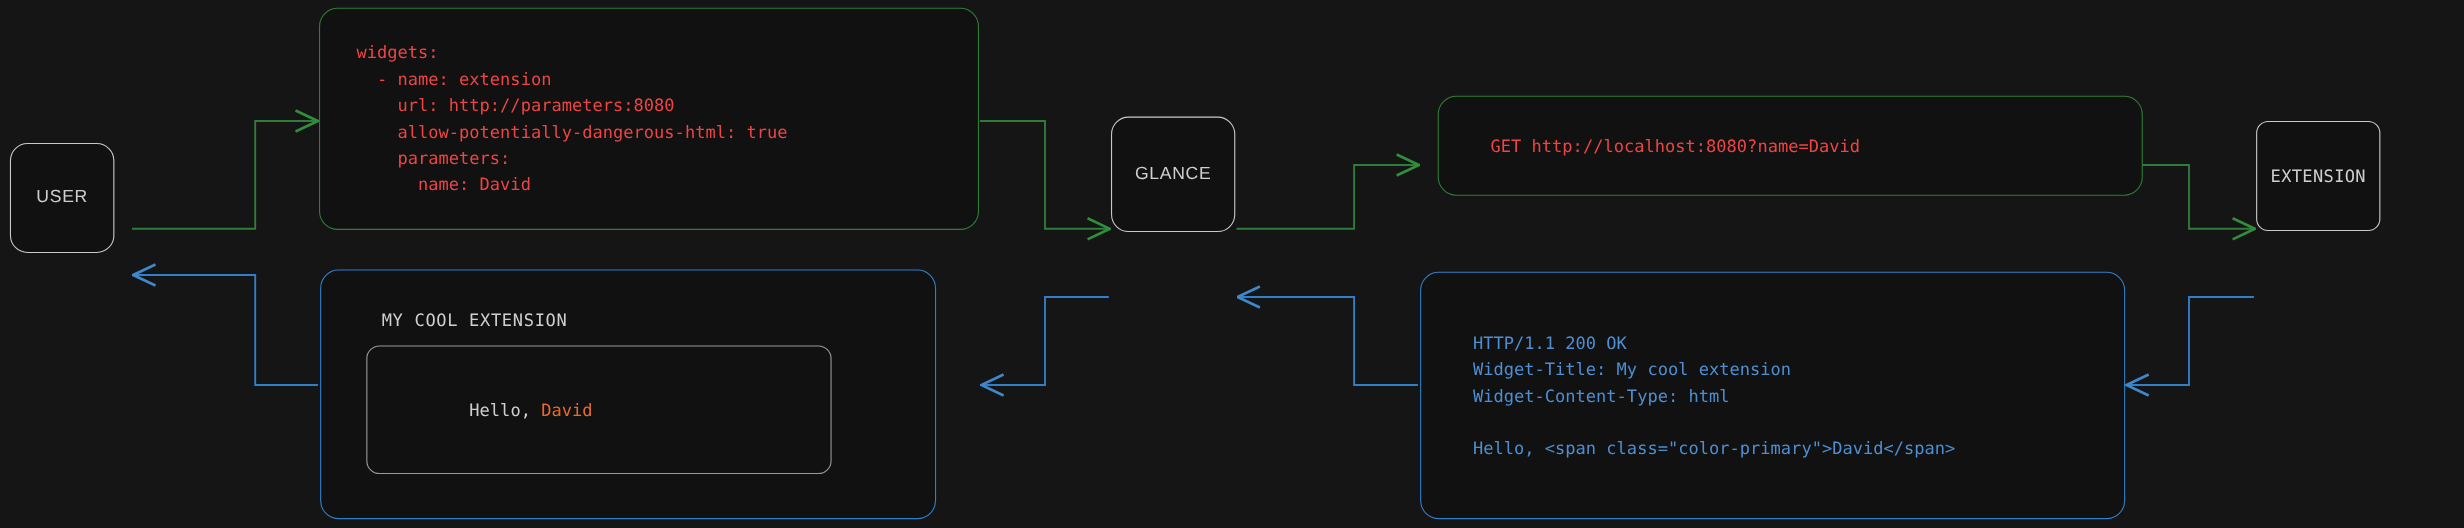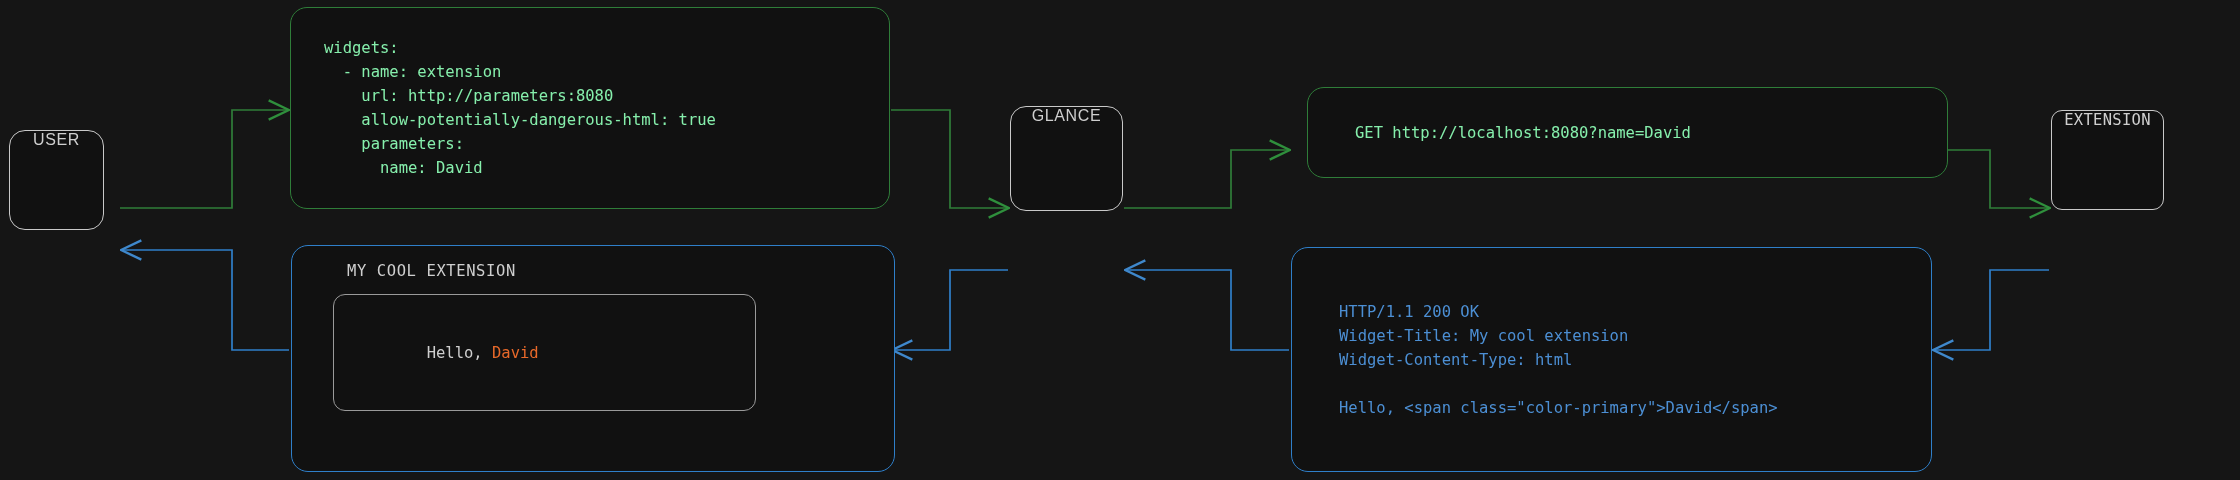--- a/index.html
+++ b/index.html
@@ -27,21 +27,21 @@
     height: 480px;
     pointer-events: none;
   }
   .node {
     position: absolute;
     box-sizing: border-box;
     border: 1.6px solid #c9c9c9;
     border-radius: 16px;
     background: #111111;
     display: flex;
-    align-items: flex-start;
+    align-items: center;
     justify-content: center;
   }
   .node-label {
     color: #cfcfcf;
     font-size: 16px;
     letter-spacing: 0.6px;
     font-family: "Liberation Sans", sans-serif;
   }
   .node-label.mono {
     font-family: "DejaVu Sans Mono", monospace;
@@ -67,40 +67,40 @@
     justify-content: center;
   }
   .code-box.green { border: 1.6px solid #2f7d39; }
   .code-box.blue  { border: 1.6px solid #2f7fc9; }
   .code-line {
     font-family: "DejaVu Sans Mono", monospace;
     font-size: 15.5px;
     line-height: 24px;
     white-space: pre;
   }
-  .code-line.green { color: #86efac; }
+  .code-line.green { color: #ef4444; }
   .code-line.blue  { color: #4c8fd4; }
   #box-yaml {
     left: 290px; top: 7px; width: 600px; height: 202px;
     padding-left: 33px;
   }
   #box-get {
     left: 1291px; top: 87px; width: 641px; height: 91px;
     padding-left: 47px;
     margin-left: 16px;
   }
   #box-http {
     left: 1291px; top: 247px; width: 641px; height: 225px;
     padding-left: 47px;
   }
   #box-widget {
-    left: 291px; top: 245px; width: 604px; height: 227px;
+    left: 291px; top: 245px; width: 560px; height: 227px;
     padding-left: 0;
     justify-content: flex-start;
-    padding-top: 16px;
+    padding-top: 36px;
   }
   #widget-title {
     font-family: "DejaVu Sans Mono", monospace;
     font-size: 15.5px;
     color: #cfcfcf;
     letter-spacing: 0.6px;
     margin-left: 55px;
     margin-bottom: 14px;
   }
   #widget-content {

